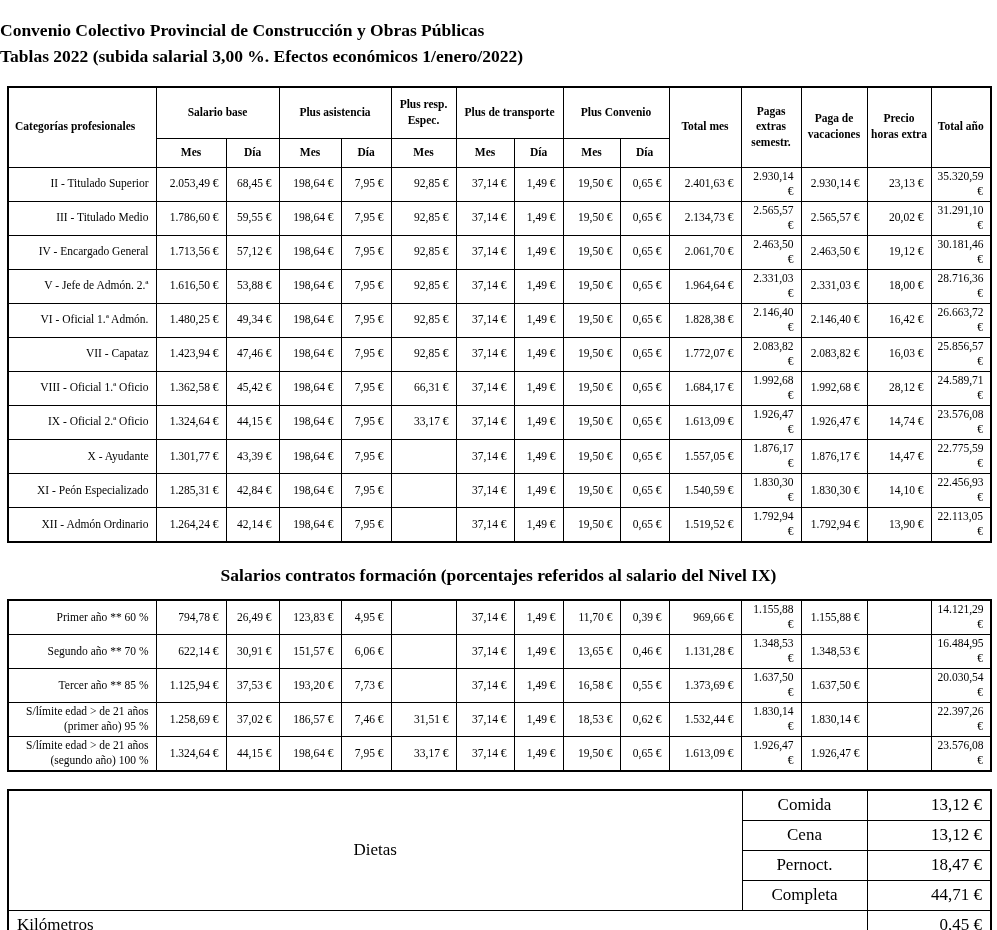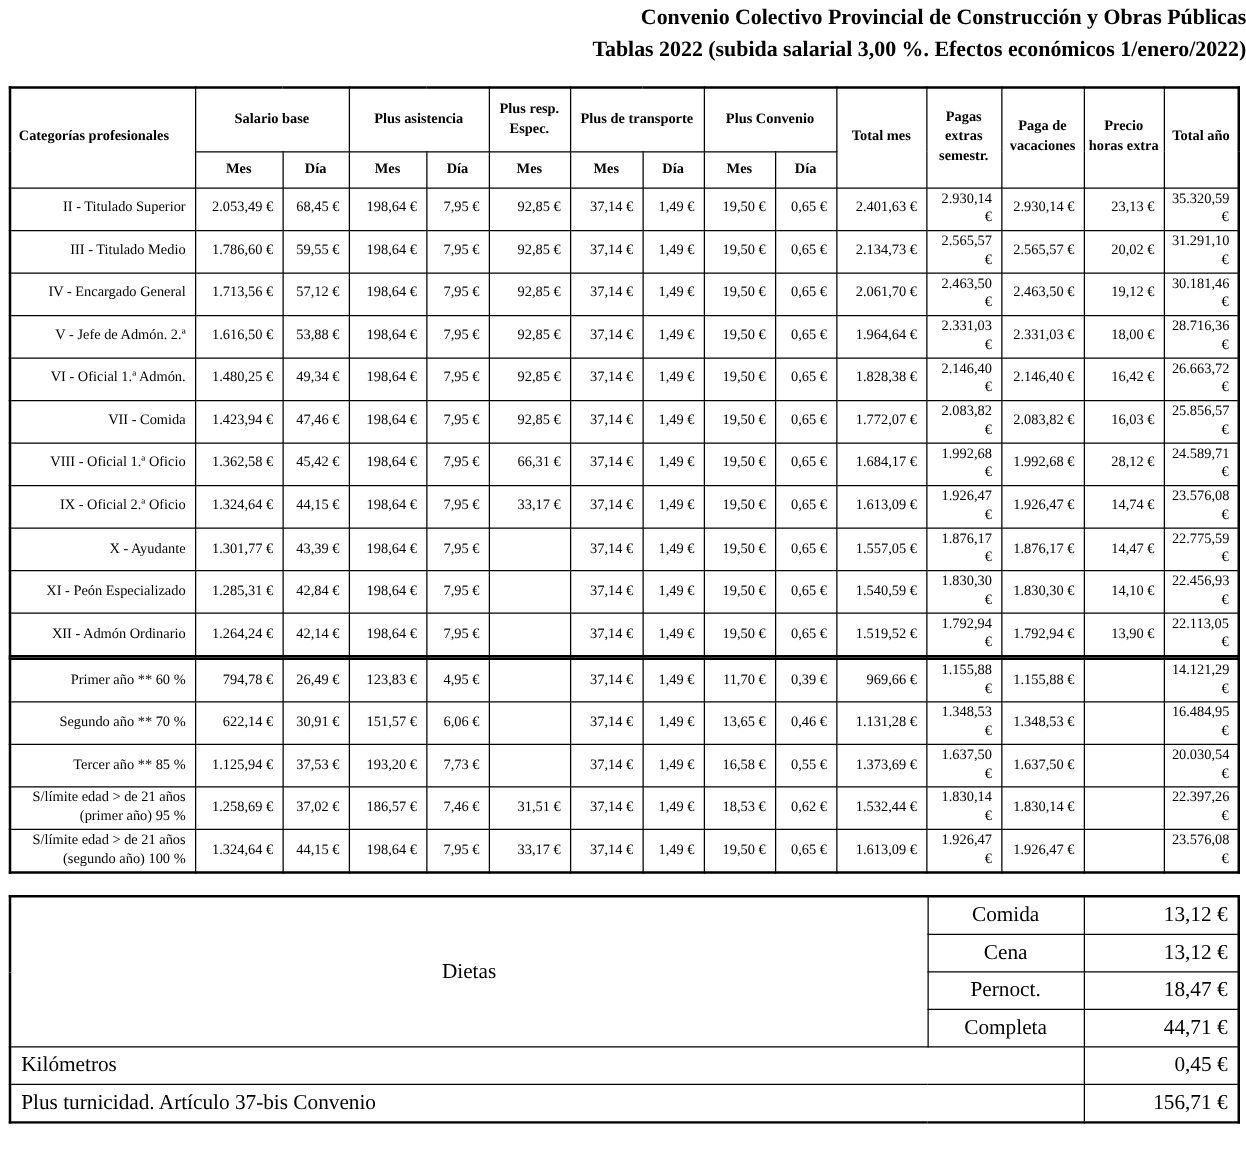--- a/index.html
+++ b/index.html
@@ -1,19 +1,19 @@
 <!DOCTYPE html>
 <html><head>
 <meta charset="utf-8">
 <style>
   html,body{margin:0;padding:0;background:#fff;color:#000;}
   body{width:997px;font-family:"Liberation Serif","DejaVu Serif",serif;}
   .page{width:997px;}
 
-  .title-block{margin-top:0;text-align:right;font-weight:bold;font-size:17.5px;line-height:1.5;}
+  .title-block{margin-top:17px;text-align:left;font-weight:bold;font-size:17.5px;line-height:1.5;}
 
   table{border-collapse:collapse;table-layout:fixed;margin-left:7px;}
 
   
   .grid{width:983px;border:2px solid #000;}
   .grid th,.grid td{border:1px solid #000;font-size:11.5px;overflow:hidden;}
   .grid th{font-weight:bold;text-align:center;padding:2px 3px;line-height:1.35;}
   .grid th.cat{text-align:left;padding-left:6px;}
   .grid tr.hrow1 th{height:46px;}
   .grid tr.hrow2 th{height:24px;}
@@ -173,21 +173,21 @@
           <td class="num">19,50 €</td>
           <td class="num">0,65 €</td>
           <td class="num">1.828,38 €</td>
           <td class="num">2.146,40 €</td>
           <td class="num">2.146,40 €</td>
           <td class="num">16,42 €</td>
           <td class="num">26.663,72 €</td>
         </tr>
 
         <tr>
-          <td class="lbl">VII - Comida</td>
+          <td class="lbl">VII - Capataz</td>
           <td class="num">1.423,94 €</td>
           <td class="num">47,46 €</td>
           <td class="num">198,64 €</td>
           <td class="num">7,95 €</td>
           <td class="num">92,85 €</td>
           <td class="num">37,14 €</td>
           <td class="num">1,49 €</td>
           <td class="num">19,50 €</td>
           <td class="num">0,65 €</td>
           <td class="num">1.772,07 €</td>
@@ -282,20 +282,21 @@
           <td class="num">0,65 €</td>
           <td class="num">1.519,52 €</td>
           <td class="num">1.792,94 €</td>
           <td class="num">1.792,94 €</td>
           <td class="num">13,90 €</td>
           <td class="num">22.113,05 €</td>
         </tr>
       </tbody>
   </table>
 
+  <div class="section-title">Salarios contratos formación (porcentajes referidos al salario del Nivel IX)</div>
 
   <table class="grid formacion-table">
     <colgroup>
       <col style="width:148px">
         <col style="width:70px">
         <col style="width:53px">
       <col style="width:62px">
         <col style="width:50px">
         <col style="width:65px">
       <col style="width:58px">

